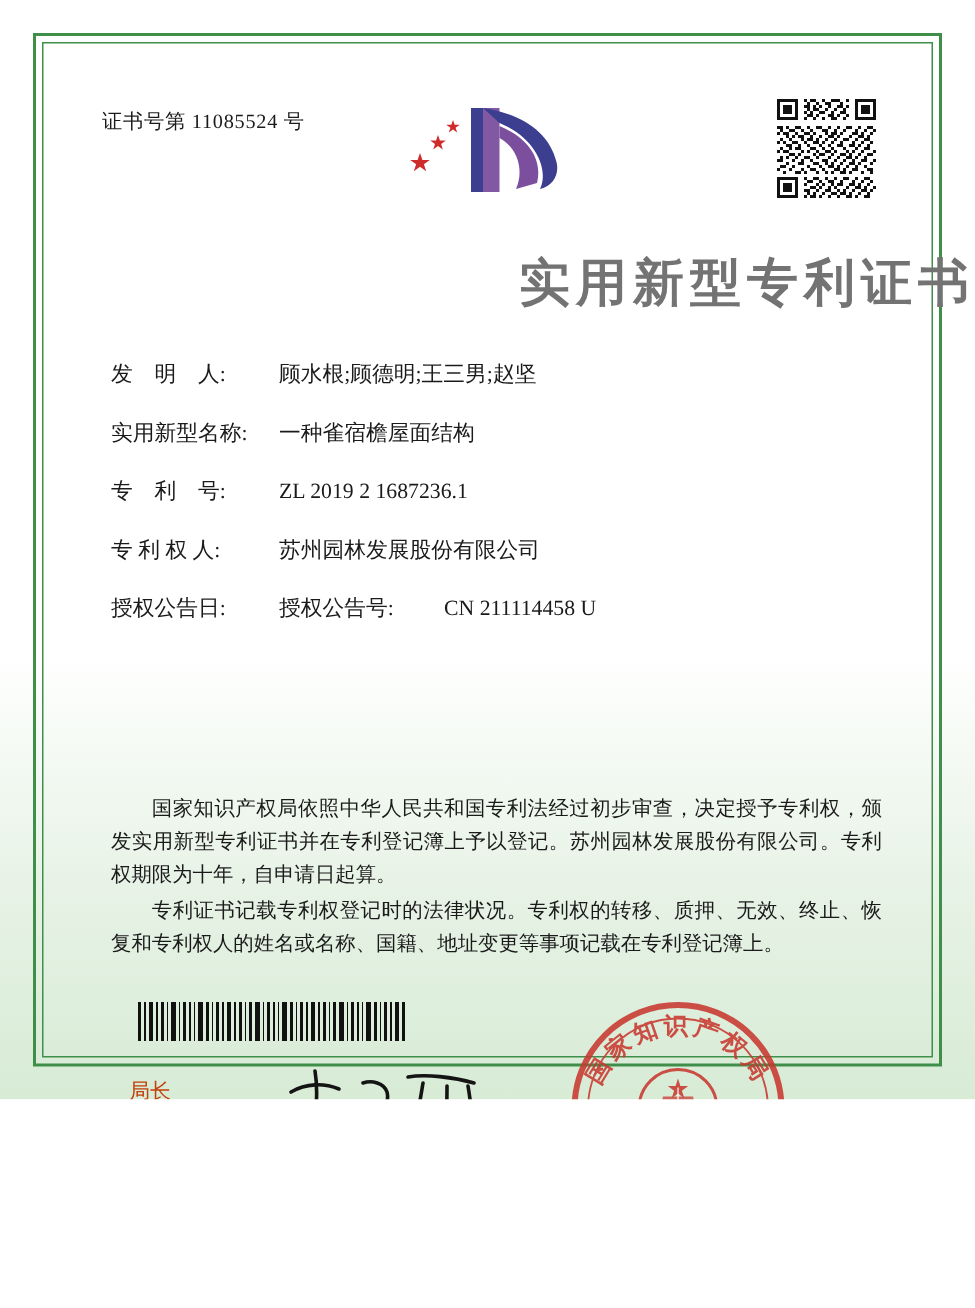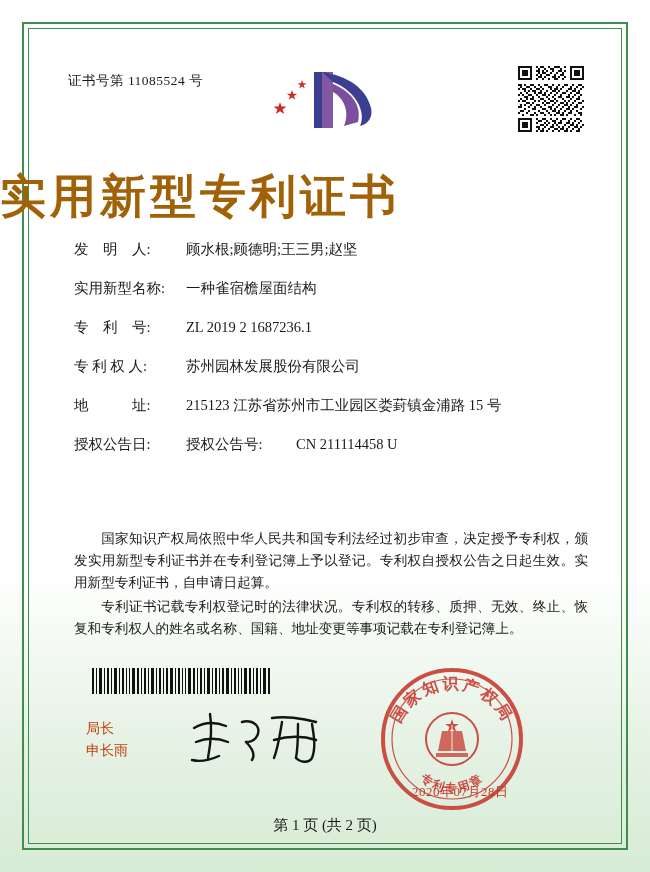--- a/index.html
+++ b/index.html
@@ -6,21 +6,21 @@
     margin: 0;
     padding: 0;
     background: #ffffff;
   }
   body {
     font-family: "Liberation Serif", "DejaVu Serif", serif;
   }
   .page {
     position: relative;
     width: 650px;
-    height: 872px;
+    height: 733px;
     background: #ffffff;
     overflow: hidden;
   }
   
   .page::after {
     content: "";
     position: absolute;
     left: 0; right: 0; bottom: 0;
     height: 300px;
     background: linear-gradient(to bottom, rgba(225,240,222,0) 0%, rgba(222,238,220,0.75) 55%, rgba(213,234,211,0.95) 100%);
@@ -70,25 +70,25 @@
     left: 50%;
     transform: translateX(-50%);
     top: 62px;
     width: 110px;
     height: 72px;
   }
   .title {
     position: absolute;
     left: 0; right: 0;
     top: 166px;
-    text-align: left;
-    font-size: 46px;
+    text-align: right;
+    font-size: 34px;
     font-weight: bold;
     letter-spacing: 4px;
-    color: #a16207;
+    color: #737373;
     font-family: "Liberation Serif", "DejaVu Serif", serif;
   }
   .fields {
     position: absolute;
     left: 74px;
     right: 60px;
     top: 240px;
   }
   .field-row {
     display: flex;
@@ -482,35 +482,31 @@
         <div class="field-label">专　利　号:</div>
         <div class="field-value">ZL 2019 2 1687236.1</div>
       </div>
 
 
       <div class="field-row">
         <div class="field-label">专 利 权 人:</div>
         <div class="field-value">苏州园林发展股份有限公司</div>
       </div>
 
-      <div class="field-row">
-        <div class="field-label">地　　　址:</div>
-        <div class="field-value">215123 江苏省苏州市工业园区娄葑镇金浦路 15 号</div>
-      </div>
 
       <div class="field-row two-col">
         <div class="field-label">授权公告日:</div>
         <div class="field-label2">授权公告号:</div>
         <div class="field-value">CN 211114458 U</div>
       </div>
 
     </div>
 
     <div class="paragraphs">
-      <p>国家知识产权局依照中华人民共和国专利法经过初步审查，决定授予专利权，颁发实用新型专利证书并在专利登记簿上予以登记。专利权自授权公告之日起生效。实用新型专利证书，自申请日起算。</p>
+      <p>国家知识产权局依照中华人民共和国专利法经过初步审查，决定授予专利权，颁发实用新型专利证书并在专利登记簿上予以登记。苏州园林发展股份有限公司。专利权期限为十年，自申请日起算。</p>
       <p>专利证书记载专利权登记时的法律状况。专利权的转移、质押、无效、终止、恢复和专利权人的姓名或名称、国籍、地址变更等事项记载在专利登记簿上。</p>
     </div>
 
     <svg class="barcode" viewBox="0 0 178 26" shape-rendering="crispEdges">
       <rect width="178" height="26" fill="#ffffff" opacity="0"></rect>
       <g fill="#111111">
         <rect x="0" y="0" width="2" height="26"></rect>
           <rect x="4" y="0" width="1" height="26"></rect>
           <rect x="7" y="0" width="3" height="26"></rect>
         <rect x="12" y="0" width="1" height="26"></rect>

